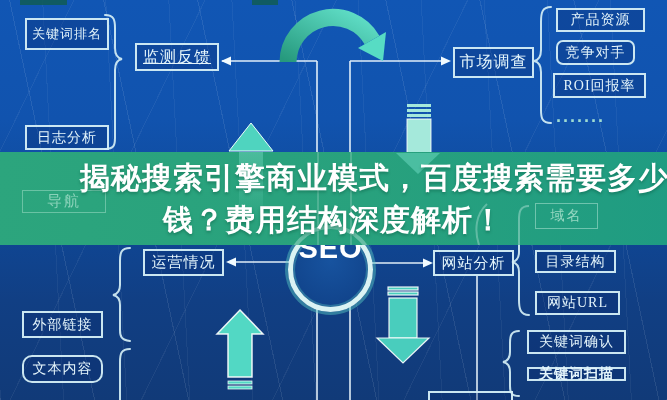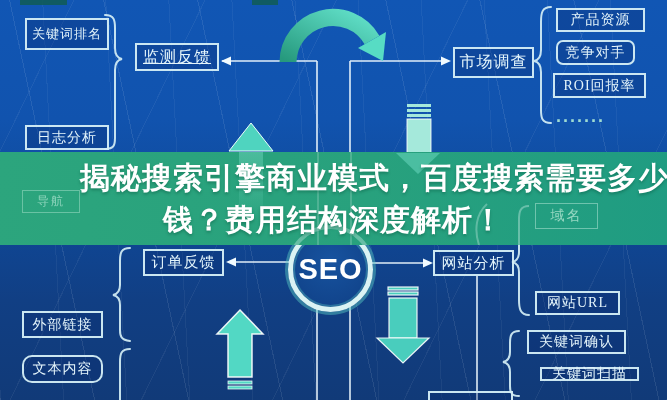--- a/index.html
+++ b/index.html
@@ -12,21 +12,21 @@
       repeating-linear-gradient(-64deg, rgba(255,255,255,0.06) 0 1px, transparent 1px 118px),
       repeating-linear-gradient(87deg, rgba(255,255,255,0.05) 0 1px, transparent 1px 63px);}
   .nbox{position:absolute;box-sizing:border-box;border:2px solid rgba(214,240,248,.95);
     background:rgba(10,44,112,.32);color:#e4f5fb;display:flex;align-items:center;justify-content:center;
     font-family:"Liberation Serif",serif;letter-spacing:1px;white-space:nowrap;}
   .svgfull{position:absolute;left:0;top:0;}
   .seo{position:absolute;left:288px;top:227px;width:85px;height:85px;border-radius:50%;
     border:5px solid #daf3f3;box-sizing:border-box;
     box-shadow:0 0 0 3px rgba(92,203,196,.45), inset 0 0 0 2px rgba(92,203,196,.35);
     background:radial-gradient(circle at 50% 38%, #17539f, #0f3f85);
-    display:flex;align-items:center;justify-content:center;
+    display:flex;align-items:flex-start;justify-content:center;
     color:#ffffff;font-weight:bold;font-size:29px;letter-spacing:1px;}
   .banner{position:absolute;left:0;top:152px;width:667px;height:93px;overflow:hidden;
     background:linear-gradient(96deg,#2ca57d 0%,#28a17d 55%,#1f9c82 100%);}
   .gbox{position:absolute;box-sizing:border-box;display:flex;align-items:center;justify-content:center;
     font-family:"Liberation Serif",serif;letter-spacing:2px;}
   .gline{position:absolute;top:0;width:2px;height:93px;background:rgba(255,255,255,.18);}
   .gtail{position:absolute;left:239px;top:0;width:24px;height:70px;
     background:linear-gradient(rgba(140,235,215,.35),rgba(140,235,215,0));}
   .tline{position:absolute;left:0;width:667px;text-align:center;color:#ffffff;
     font-weight:800;font-size:30px;letter-spacing:1px;
@@ -107,43 +107,44 @@
   <div class="nbox" style="left:25px;top:18px;width:84px;height:32px;font-size:13px;">关键词排名</div>
   <div class="nbox" style="left:25px;top:125px;width:84px;height:25px;font-size:14px;">日志分析</div>
   <div class="nbox" style="left:135px;top:43px;width:84px;height:28px;font-size:16px;text-decoration:underline;">监测反馈</div>
 
   <div class="nbox" style="left:453px;top:47px;width:81px;height:31px;font-size:16px;">市场调查</div>
   <div class="nbox" style="left:556px;top:8px;width:89px;height:24px;font-size:14px;">产品资源</div>
   <div class="nbox" style="left:556px;top:40px;width:79px;height:25px;font-size:14px;border-radius:7px;">竞争对手</div>
   <div class="nbox" style="left:553px;top:73px;width:93px;height:25px;font-size:14px;">ROI回报率</div>
   <div class="dots">·······</div>
 
-  <div class="nbox" style="left:143px;top:249px;width:81px;height:27px;font-size:15px;">订单反馈</div>
+  <div class="nbox" style="left:143px;top:249px;width:81px;height:27px;font-size:15px;">运营情况</div>
   <div class="nbox" style="left:22px;top:311px;width:81px;height:27px;font-size:14px;">外部链接</div>
   <div class="nbox" style="left:22px;top:355px;width:81px;height:28px;font-size:14px;border-radius:10px;">文本内容</div>
 
   <div class="nbox" style="left:433px;top:250px;width:81px;height:26px;font-size:15px;">网站分析</div>
+  <div class="nbox" style="left:535px;top:250px;width:81px;height:23px;font-size:14px;">目录结构</div>
   <div class="nbox" style="left:535px;top:291px;width:85px;height:24px;font-size:14px;">网站URL</div>
   <div class="nbox" style="left:527px;top:330px;width:99px;height:24px;font-size:14px;">关键词确认</div>
-  <div class="nbox" style="left:540px;top:367px;width:99px;height:14px;font-size:14px;">关键词扫描</div>
+  <div class="nbox" style="left:527px;top:367px;width:99px;height:14px;font-size:14px;font-weight:bold;">关键词扫描</div>
 
   <div class="partial"></div>
 
   <div class="seo">
       <span>SEO</span>
     </div>
 
   <div class="banner">
     <div class="gline" style="left:317px;"></div>
     <div class="gline" style="left:350px;"></div>
     <div class="gtail"></div>
     <svg width="667" height="93" style="position:absolute;left:0;top:0;">
       <polygon points="396,1 440,1 418,22" fill="rgba(130,235,215,.4)"></polygon>
       <path d="M529,54 C520,54 519,60 519,68 L519,93" stroke="rgba(235,252,250,.35)" stroke-width="2" fill="none"></path>
       <path d="M487,52 C476,62 474,78 479,93" stroke="rgba(235,252,250,.3)" stroke-width="2" fill="none"></path>
       <circle cx="330.5" cy="117" r="42" stroke="rgba(230,250,248,.33)" stroke-width="4" fill="none"></circle>
     </svg>
-    <div class="gbox" style="left:22px;top:38px;width:58px;height:23px;border:1.5px solid rgba(200,240,222,.4);color:rgba(170,225,205,.75);font-size:12px;">导航</div>
+    <div class="gbox" style="left:22px;top:38px;width:84px;height:23px;border:1.5px solid rgba(200,240,222,.4);color:rgba(170,225,205,.75);font-size:15px;">导航</div>
     <div class="gbox" style="left:535px;top:51px;width:63px;height:26px;border:1.5px solid rgba(205,242,228,.45);color:rgba(180,230,210,.8);font-size:14px;">域名</div>
     <div class="tline" style="top:6px;padding-left:41px;">揭秘搜索引擎商业模式，百度搜索需要多少</div>
     <div class="tline" style="top:48px;">钱？费用结构深度解析！</div>
   </div>
 </div>
 
 </body></html>

